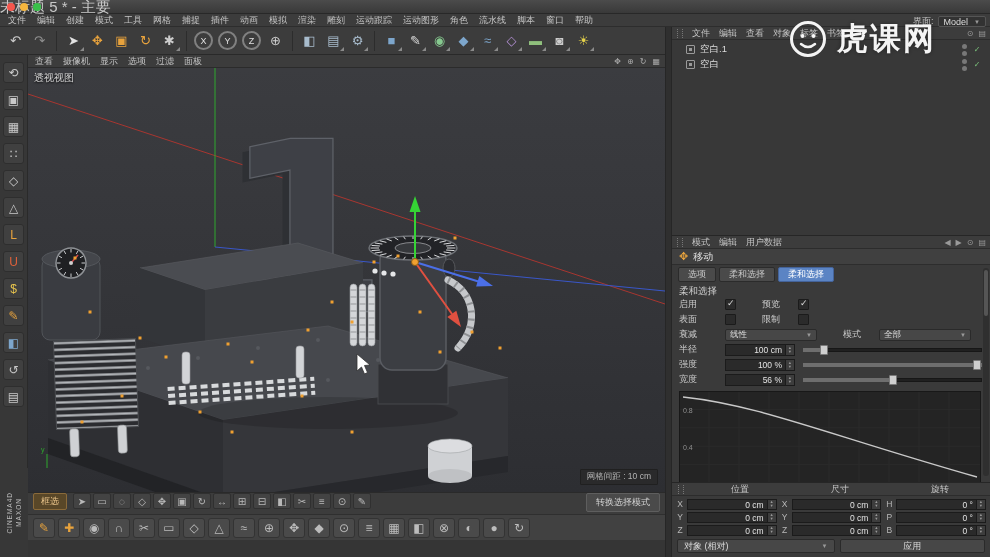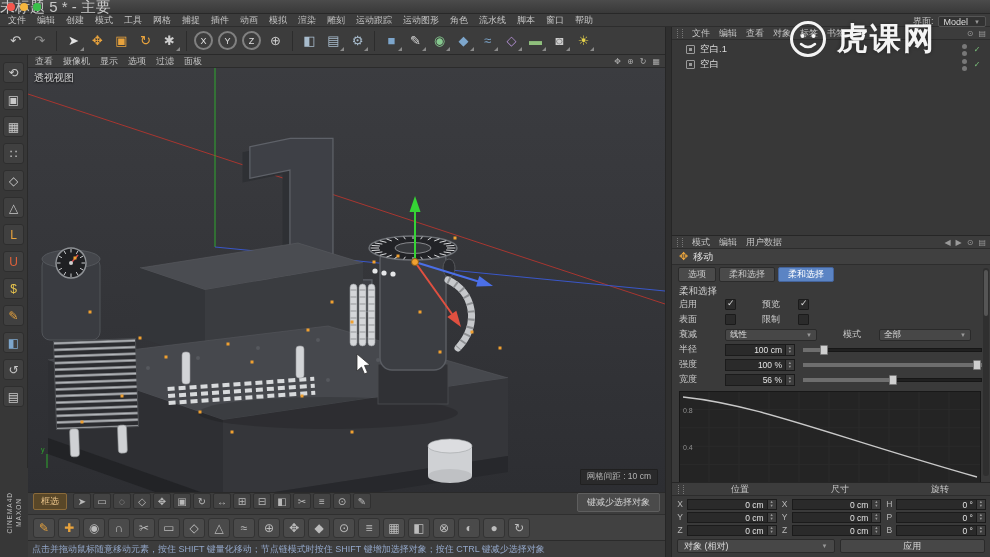--- a/index.html
+++ b/index.html
@@ -795,21 +795,21 @@
         <div class="sm-icon">
           <span>≡</span>
         </div>
         <div class="sm-icon">
           <span>⊙</span>
         </div>
         <div class="sm-icon">
           <span>✎</span>
         </div>
       </div>
-    <div class="convert-btn">键减少选择对象</div>
+    <div class="convert-btn">转换选择模式</div>
   </div>
 
   <div class="row2" id="row2">
       <div class="md-icon">
         <span style="color: rgb(232, 163, 61);">✎</span>
       </div>
       <div class="md-icon">
         <span style="color: rgb(232, 163, 61);">✚</span>
       </div>
       <div class="md-icon">
@@ -861,21 +861,20 @@
         <span>◐</span>
       </div>
       <div class="md-icon">
         <span>●</span>
       </div>
       <div class="md-icon">
         <span>↻</span>
       </div>
     </div>
 
-  <div class="statusbar">点击并拖动鼠标随意移动元素，按住 SHIFT 键量化移动；节点链模式时按住 SHIFT 键增加选择对象；按住 CTRL 键减少选择对象</div>
 
   <div class="brand">
     <span>CINEMA4D</span>
     <span>MAXON</span>
   </div>
 
   <div class="watermark">
     <svg width="40" height="40" viewBox="0 0 40 40">
       <circle cx="20" cy="20" r="16.5" fill="none" stroke="#fff" stroke-width="3"></circle>
       <circle cx="14.5" cy="17" r="2" fill="#fff"></circle>

